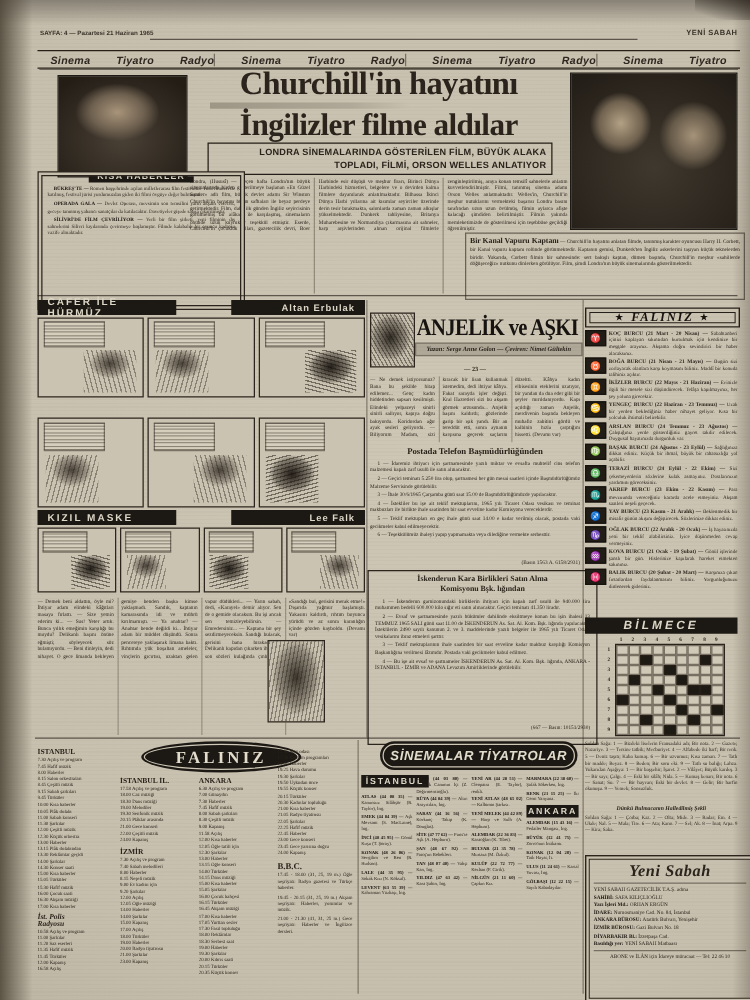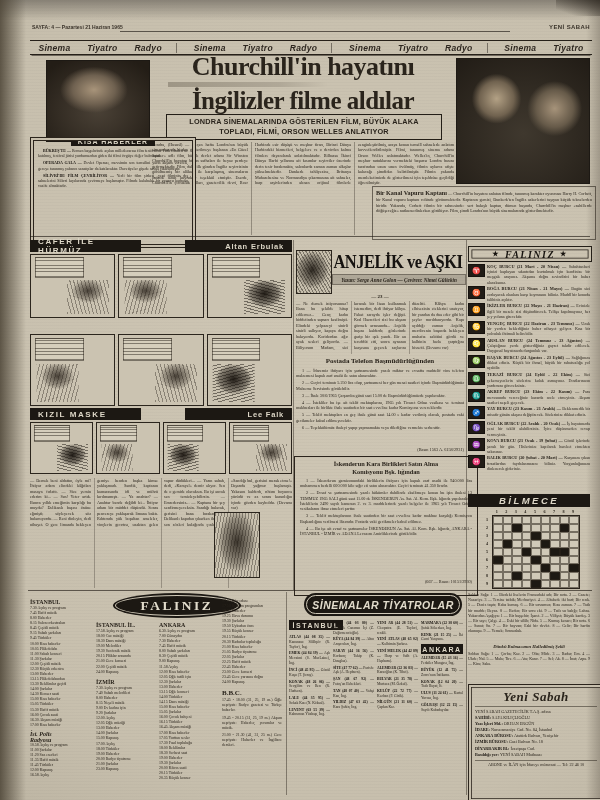--- a/index.html
+++ b/index.html
@@ -22,38 +22,38 @@
   .vr{position:absolute;width:1px;background:rgba(40,33,25,.45);}
   .hrl{position:absolute;height:1px;background:rgba(34,28,21,.65);}
 
   
   #topbar{left:32px;top:24px;width:558px;height:8px;font-size:5px;font-weight:bold;color:#3a332a;}
   #masthead-right{position:absolute;right:0;top:0;font-size:6px;font-weight:bold;letter-spacing:.4px;}
   #topline{left:120px;top:31px;width:390px;}
   #navband{left:30px;top:40px;width:562px;height:13px;border-top:1.5px solid #262019;border-bottom:1.5px solid #262019;
     display:flex;align-items:center;justify-content:space-around;box-shadow:0 2.5px 0 -1.5px rgba(38,32,25,.55);}
   .nav-item{font:italic 700 8.5px "Liberation Sans",sans-serif;color:#2e2720;letter-spacing:.3px;}
-  .nav-item.sep{border-right:1px solid rgba(38,32,25,.5);padding-right:14px;}
+  .nav-item.sep{border-right:1px solid rgba(38,32,25,.5);}
 
   
   .photo{border:1px solid #1d1914;}
   #photo-left{left:46px;top:60px;width:102px;height:80px;background:
     radial-gradient(46% 40% at 46% 36%, #a8947a 0%, #6f6150 45%, rgba(0,0,0,0) 72%),
     radial-gradient(80% 85% at 50% 62%, #4a4136 0%, #231d16 85%);}
   #photo-right{left:456px;top:58px;width:132px;height:124px;background:
     radial-gradient(26% 28% at 30% 32%, #b3a185 0%, #70624f 50%, rgba(0,0,0,0) 72%),
     radial-gradient(28% 30% at 74% 40%, #a6937a 0%, #665a49 50%, rgba(0,0,0,0) 74%),
     radial-gradient(95% 95% at 50% 60%, #3f382e 0%, #1f1a14 88%);}
 
   
   #headline1{left:150px;top:54px;width:306px;text-align:center;font-weight:700;font-size:26px;line-height:1;letter-spacing:-.5px;}
   #hl-smudge{left:168px;top:82px;width:160px;height:5px;background:linear-gradient(90deg,#938b7b,#aaa292 70%,rgba(0,0,0,0));opacity:.8;}
   #headline2{left:150px;top:88px;width:306px;text-align:center;font-weight:700;font-size:25px;line-height:1;letter-spacing:-.5px;}
   #subhead{left:166px;top:114px;width:266px;border:1.6px solid #231e17;padding:2px 4px;
-    font:700 7.3px "Liberation Sans",sans-serif;text-align:center;letter-spacing:.2px;line-height:1.4;}
+    font:700 7.3px "Liberation Sans",sans-serif;text-align:right;letter-spacing:.2px;line-height:1.4;}
   #lead-body{left:152px;top:142px;width:302px;height:93px;column-count:3;column-gap:7px;column-rule:1px solid rgba(40,33,25,.35);}
 
   
   #kisa{left:33px;top:140px;width:150px;height:98px;border:1px solid #2b241c;box-shadow:0 0 0 2px #c7bfad,0 0 0 3px #2b241c;padding:3px 4px 2px;}
   #kisa-title{width:84px;margin:-7px auto 2px;background:#1c1813;color:#d9d3c3;text-align:center;
     font:700 7px "Liberation Sans",sans-serif;letter-spacing:1px;padding:1px 0;}
   .news-item{margin:0 0 2px;text-indent:5px;}
   .news-item b, .cine b, .imp b{color:#1b1611;}
 
   

